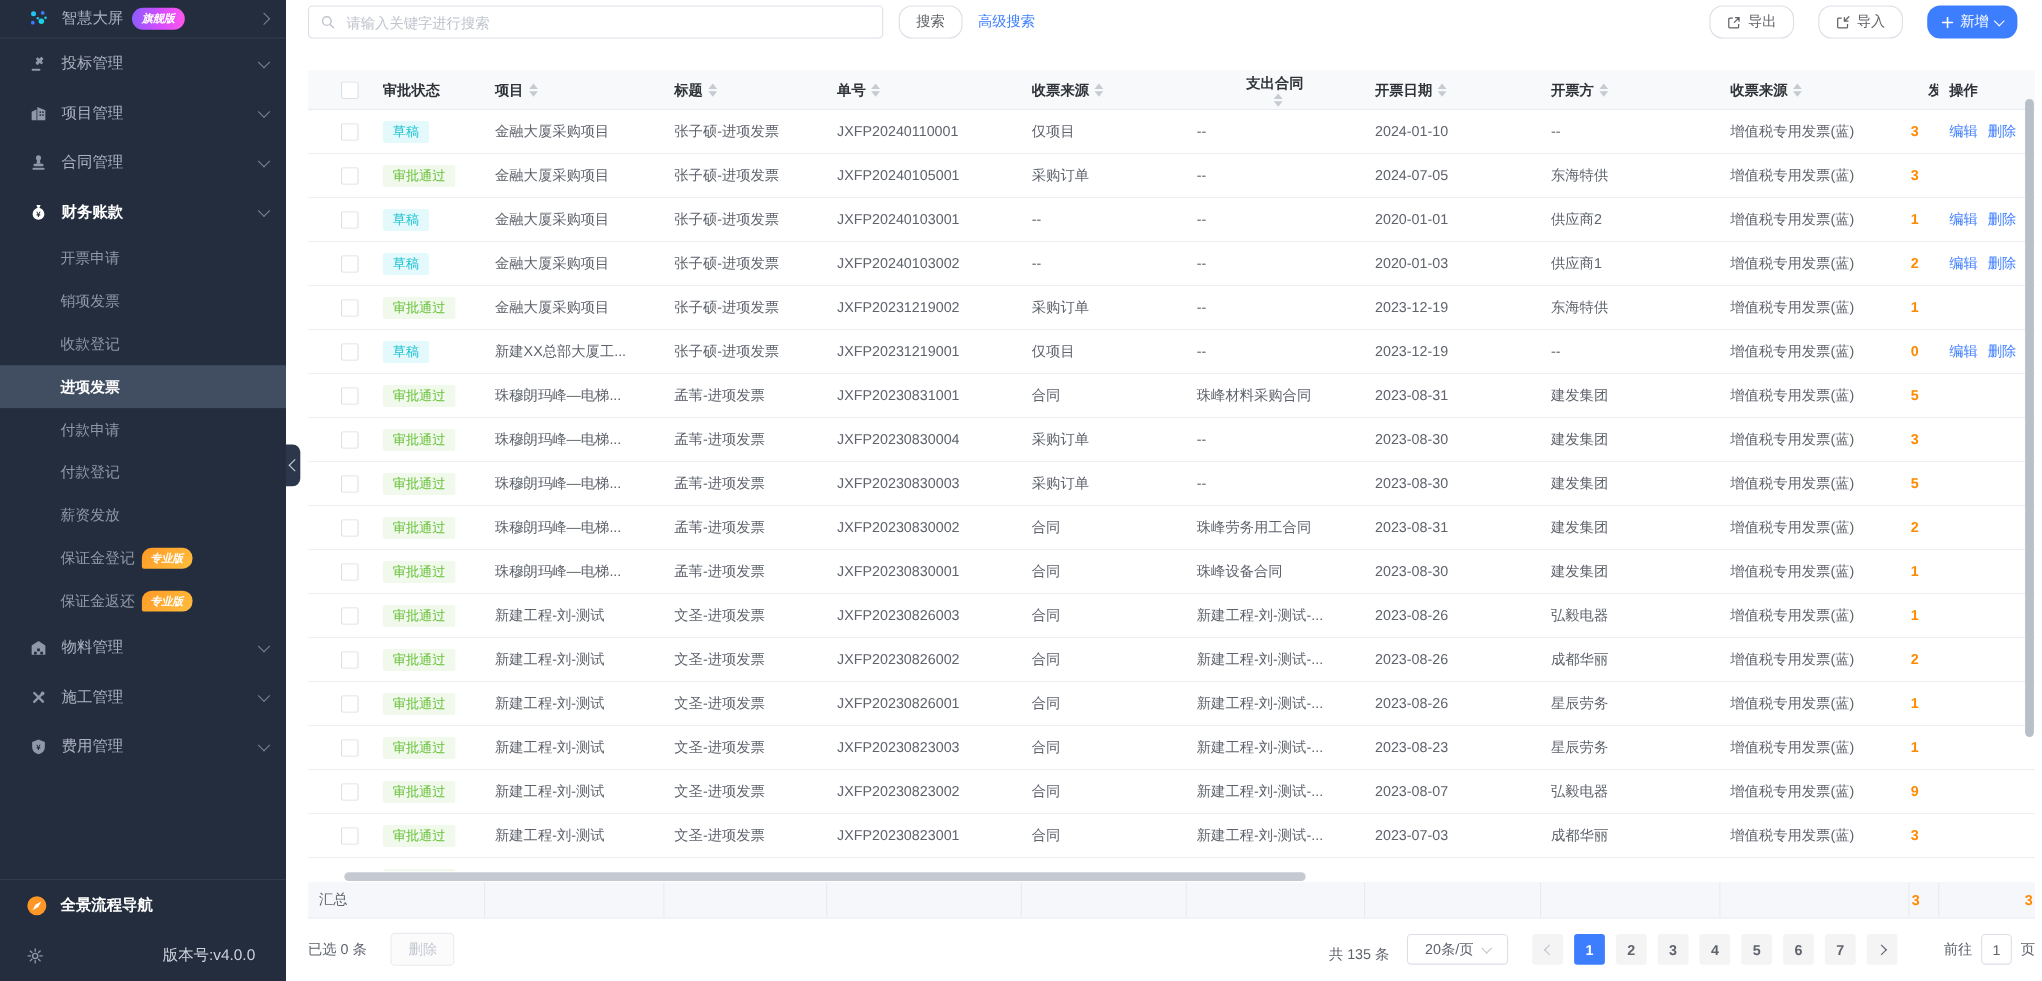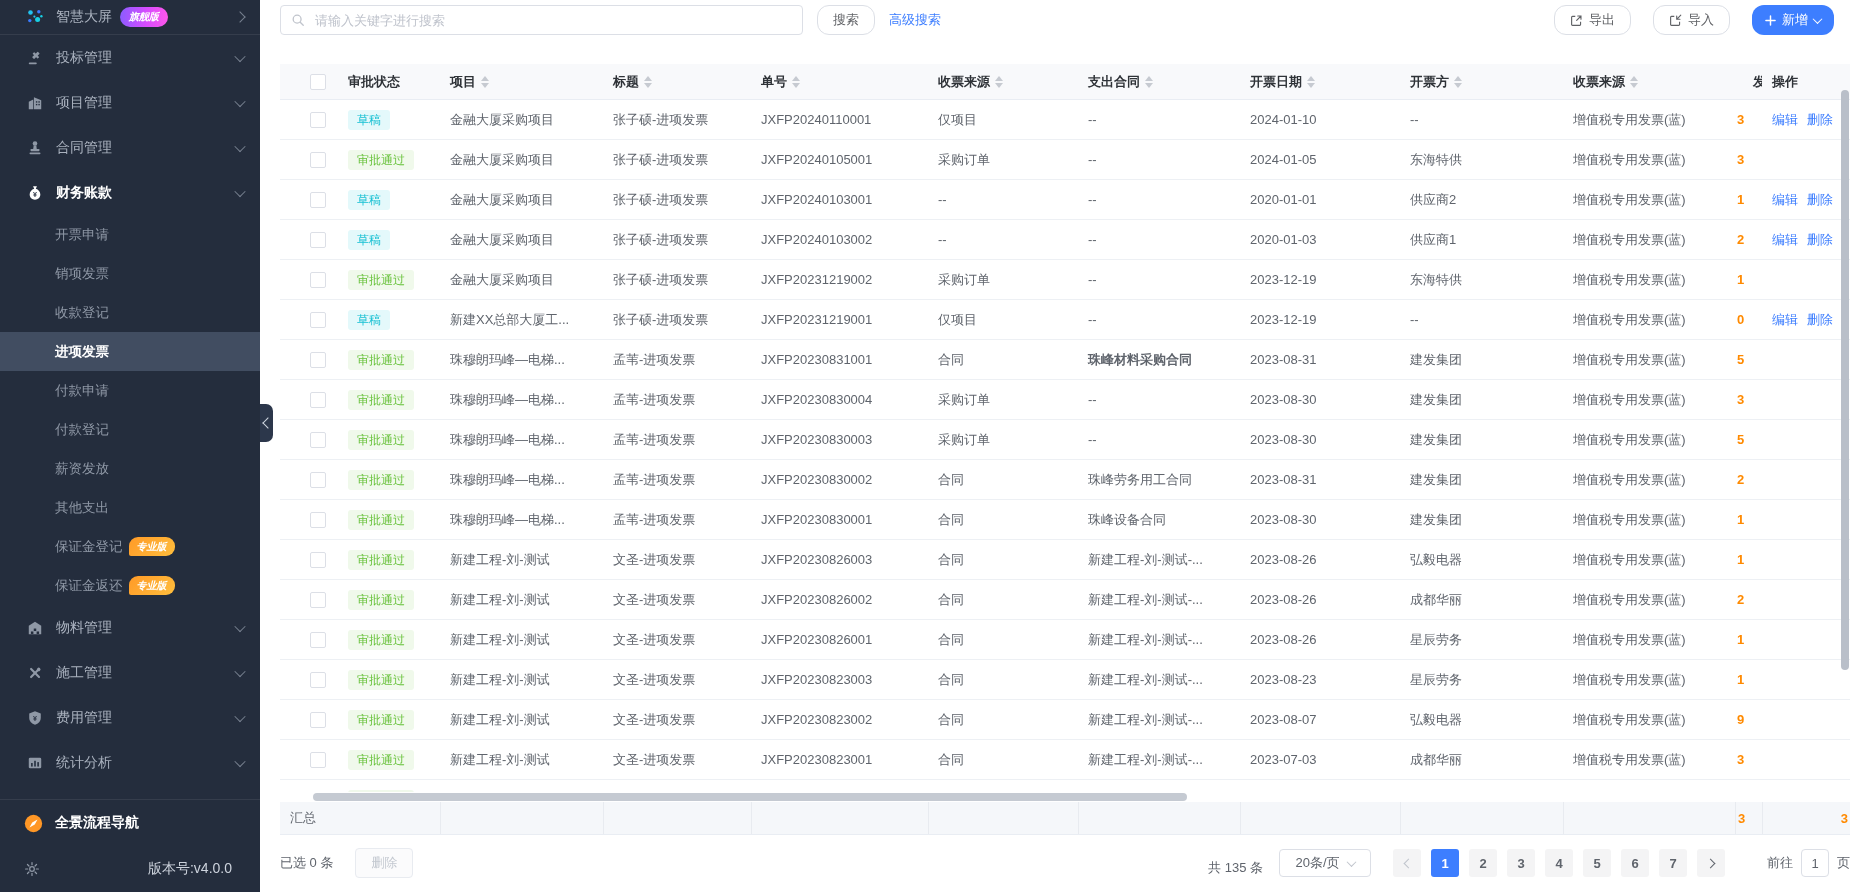--- a/index.html
+++ b/index.html
@@ -175,23 +175,20 @@
         <div class="sb-sub">
           <span>付款申请</span>
         </div>
         <div class="sb-sub">
           <span>付款登记</span>
         </div>
         <div class="sb-sub">
           <span>薪资发放</span>
         </div>
         <div class="sb-sub">
-          <span>其他支出</span>
-        </div>
-        <div class="sb-sub">
           <span>保证金登记</span>
           <span class="badge-pro">专业版</span>
         </div>
         <div class="sb-sub">
           <span>保证金返还</span>
           <span class="badge-pro">专业版</span>
         </div>
         <div class="sb-item">
           <span class="icon">
             <svg viewBox="0 0 18 18" width="16" height="16" fill="currentColor">
@@ -220,32 +217,20 @@
           <span class="chev down"></span>
         </div>
         <div class="sb-item">
           <span class="icon">
             <svg viewBox="0 0 18 18" width="16" height="16" fill="currentColor">
               <path d="M9 1.5 15.5 4v4.8c0 4.2-2.8 6.6-6.5 7.7-3.7-1.1-6.5-3.5-6.5-7.7V4z"></path>
               <text x="9" y="12" font-size="8" text-anchor="middle" fill="#242d3d" font-weight="bold">¥</text>
             </svg>
           </span>
           <span class="label">费用管理</span>
-          <span class="chev down"></span>
-        </div>
-        <div class="sb-item">
-          <span class="icon">
-            <svg viewBox="0 0 18 18" width="16" height="16" fill="currentColor">
-              <rect x="2" y="3" width="14" height="12" rx="1.5"></rect>
-              <rect x="4.6" y="9" width="1.8" height="4" fill="#242d3d"></rect>
-              <rect x="8.1" y="6.5" width="1.8" height="6.5" fill="#242d3d"></rect>
-              <rect x="11.6" y="8" width="1.8" height="5" fill="#242d3d"></rect>
-            </svg>
-          </span>
-          <span class="label">统计分析</span>
           <span class="chev down"></span>
         </div>
       </div>
     <div class="collapse-tab">
         <span class="chev"></span>
       </div>
     <div class="sb-bottom">
       <div class="sb-nav">
         <span class="icon" id="compass-slot">
             <svg viewBox="0 0 18 18" width="19" height="19">
@@ -341,21 +326,21 @@
               <span class="car-dn"></span>
             </span>
           </div>
           <div class="th c-source" style="width: 150px;">
             <span>收票来源</span>
             <span class="carets">
               <span class="car-up"></span>
               <span class="car-dn"></span>
             </span>
           </div>
-          <div class="th c-contract" style="width: 162px;">
+          <div class="th c-contract" style="width: 162px; flex-direction: column;">
             <span>支出合同</span>
             <span class="carets">
               <span class="car-up"></span>
               <span class="car-dn"></span>
             </span>
           </div>
           <div class="th c-date" style="width: 160px;">
             <span>开票日期</span>
             <span class="carets">
               <span class="car-up"></span>
@@ -412,21 +397,21 @@
               <span class="cb"></span>
             </div>
             <div class="td c-status" style="width: 102px;">
               <span class="tag approved">审批通过</span>
             </div>
             <div class="td c-project" style="width: 163px;">金融大厦采购项目</div>
             <div class="td c-title" style="width: 148px;">张子硕-进项发票</div>
             <div class="td c-code" style="width: 177px;">JXFP20240105001</div>
             <div class="td c-source" style="width: 150px;">采购订单</div>
             <div class="td c-contract" style="width: 162px;">--</div>
-            <div class="td c-date" style="width: 160px;">2024-01-05</div>
+            <div class="td c-date" style="width: 160px;">2024-07-05</div>
             <div class="td c-payer" style="width: 163px;">东海特供</div>
             <div class="td c-invtype" style="width: 172px;">增值税专用发票(蓝)</div>
             <div class="td c-count" style="width: 27px;">
               <span class="count-num">3</span>
             </div>
             <div class="td c-actions" style="width: 88px;"></div>
           </div>
           <div class="tr">
             <div class="td c-sel" style="width: 58px;">
               <span class="cb"></span>
@@ -520,21 +505,21 @@
             <div class="td c-sel" style="width: 58px;">
               <span class="cb"></span>
             </div>
             <div class="td c-status" style="width: 102px;">
               <span class="tag approved">审批通过</span>
             </div>
             <div class="td c-project" style="width: 163px;">珠穆朗玛峰—电梯...</div>
             <div class="td c-title" style="width: 148px;">孟苇-进项发票</div>
             <div class="td c-code" style="width: 177px;">JXFP20230831001</div>
             <div class="td c-source" style="width: 150px;">合同</div>
-            <div class="td c-contract" style="width: 162px; font-weight: bold;">珠峰材料采购合同</div>
+            <div class="td c-contract" style="width: 162px;">珠峰材料采购合同</div>
             <div class="td c-date" style="width: 160px;">2023-08-31</div>
             <div class="td c-payer" style="width: 163px;">建发集团</div>
             <div class="td c-invtype" style="width: 172px;">增值税专用发票(蓝)</div>
             <div class="td c-count" style="width: 27px;">
               <span class="count-num">5</span>
             </div>
             <div class="td c-actions" style="width: 88px;"></div>
           </div>
           <div class="tr">
             <div class="td c-sel" style="width: 58px;">

